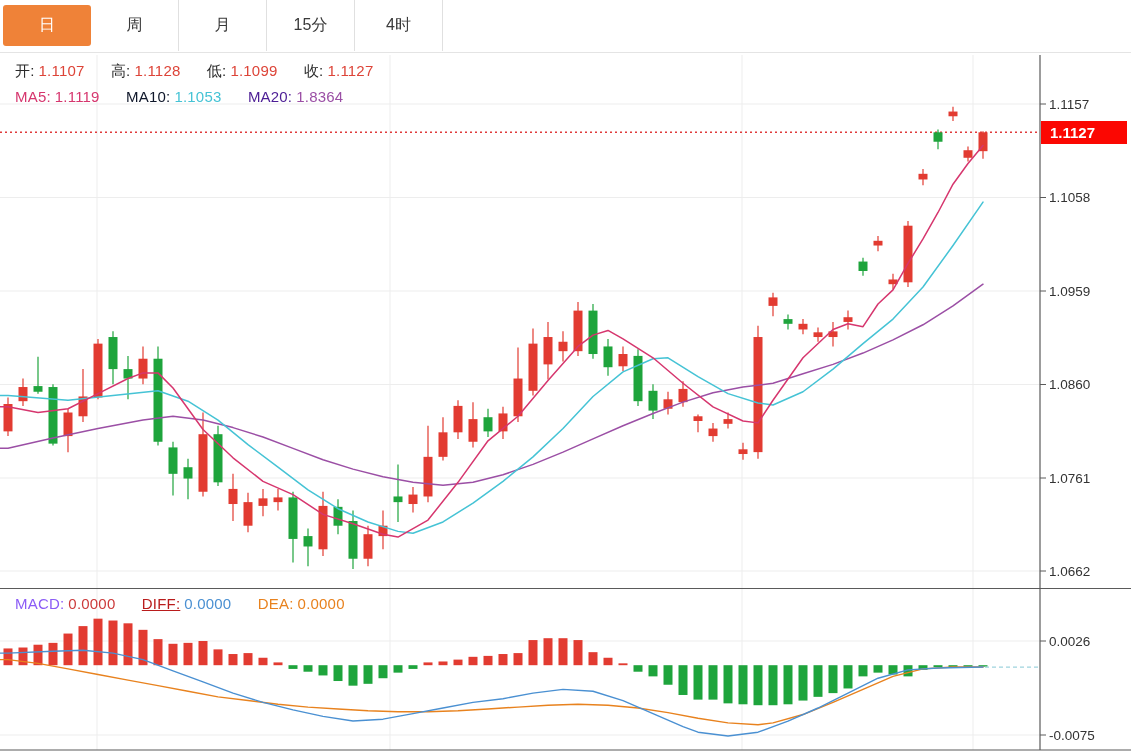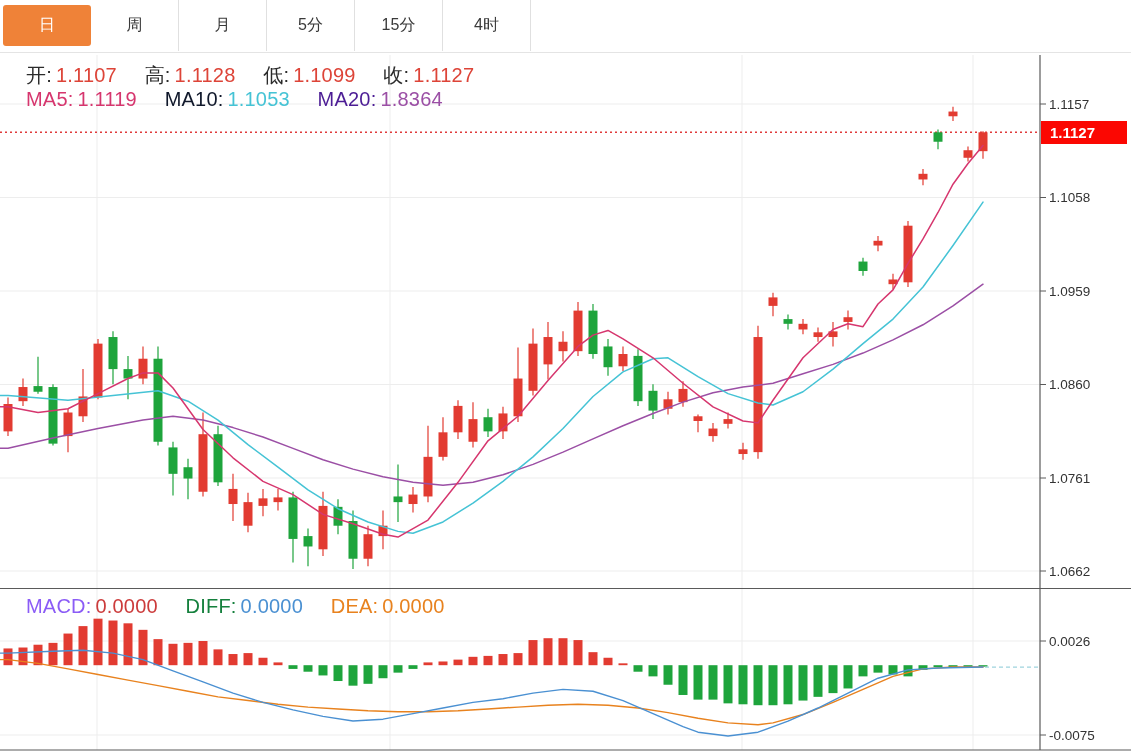--- a/index.html
+++ b/index.html
@@ -5,21 +5,21 @@
   html,body{margin:0;padding:0;}
   body{width:1131px;height:754px;position:relative;background:#fff;overflow:hidden;
        font-family:"Liberation Sans","DejaVu Sans",sans-serif;}
   #chart-svg{position:absolute;left:0;top:0;}
   .tabbar{position:absolute;left:0;top:0;width:1131px;height:52px;display:flex;
           align-items:flex-start;background:#fff;border-bottom:1px solid #e4e4e4;z-index:5;}
   .tab{width:88px;height:51px;display:flex;align-items:center;justify-content:center;
        font-size:16px;color:#3a3a3a;border-right:1px solid #e0e0e0;box-sizing:border-box;cursor:pointer;}
   .tab.active{width:88px;height:41px;margin:5px 0 0 3px;background:#ef8238;color:#fff;
               border-radius:3px;border-right:none;}
-  .lg{position:absolute;left:26px;font-size:20px;z-index:4;white-space:nowrap;letter-spacing:.2px;}
+  .lg{position:absolute;left:15px;font-size:15px;z-index:4;white-space:nowrap;letter-spacing:.2px;}
   .lg span{margin-right:4px;}
   .lg .gap{margin-right:22px;}
   .badge{position:absolute;left:1041px;top:121px;width:86px;height:23px;line-height:23px;
          background:#fb0702;color:#fff;font-size:15px;font-weight:bold;padding-left:9px;
          box-sizing:border-box;z-index:4;}
 </style>
 </head>
 <body>
 
 <svg id="chart-svg" width="1131" height="754" viewBox="0 0 1131 754">
@@ -273,37 +273,36 @@
       <line x1="1040" y1="735" x2="1046" y2="735" stroke="#5a5a5a" stroke-width="1"></line>
       <text x="1049" y="739.5" font-size="13.5" fill="#333333">-0.0075</text>
     </g>
   </svg>
 
 <div class="tabbar" id="tabbar">
     <div class="tab active">日</div>
     <div style="width: 0px;"></div>
     <div class="tab">周</div>
     <div class="tab">月</div>
-    <div class="tab">5分</div>
     <div class="tab">15分</div>
     <div class="tab">4时</div>
   </div>
 
 <div class="lg" style="top:62px;">
   <span style="color: rgb(43, 43, 43);">开:</span><span class="gap" style="color: rgb(221, 68, 56);">1.1107</span>
   <span style="color: rgb(43, 43, 43);">高:</span><span class="gap" style="color: rgb(221, 68, 56);">1.1128</span>
   <span style="color: rgb(43, 43, 43);">低:</span><span class="gap" style="color: rgb(221, 68, 56);">1.1099</span>
   <span style="color: rgb(43, 43, 43);">收:</span><span style="color: rgb(221, 68, 56);">1.1127</span>
 </div>
 
 <div class="lg" style="top:88px;">
   <span style="color: rgb(214, 54, 110);">MA5:</span><span class="gap" style="color: rgb(214, 54, 110);">1.1119</span>
   <span style="color: #0f172a;">MA10:</span><span class="gap" style="color: rgb(69, 195, 213);">1.1053</span>
   <span style="color: #4c1d95;">MA20:</span><span style="color: rgb(155, 79, 165);">1.8364</span>
 </div>
 
 <div class="lg" style="top:595px;">
   <span style="color: #8b5cf6;">MACD:</span><span class="gap" style="color: rgb(204, 59, 59);">0.0000</span>
-  <span style="color: #15803d;">DIFF:</span><span class="gap" style="color: rgb(74, 144, 210);">0.0000</span>
+  <span style="color: #b91c1c; text-decoration: underline;">DIFF:</span><span class="gap" style="color: rgb(74, 144, 210);">0.0000</span>
   <span style="color: rgb(232, 130, 30);">DEA:</span><span style="color: rgb(232, 130, 30);">0.0000</span>
 </div>
 
 <div class="badge">1.1127</div>
 
 </body></html>

